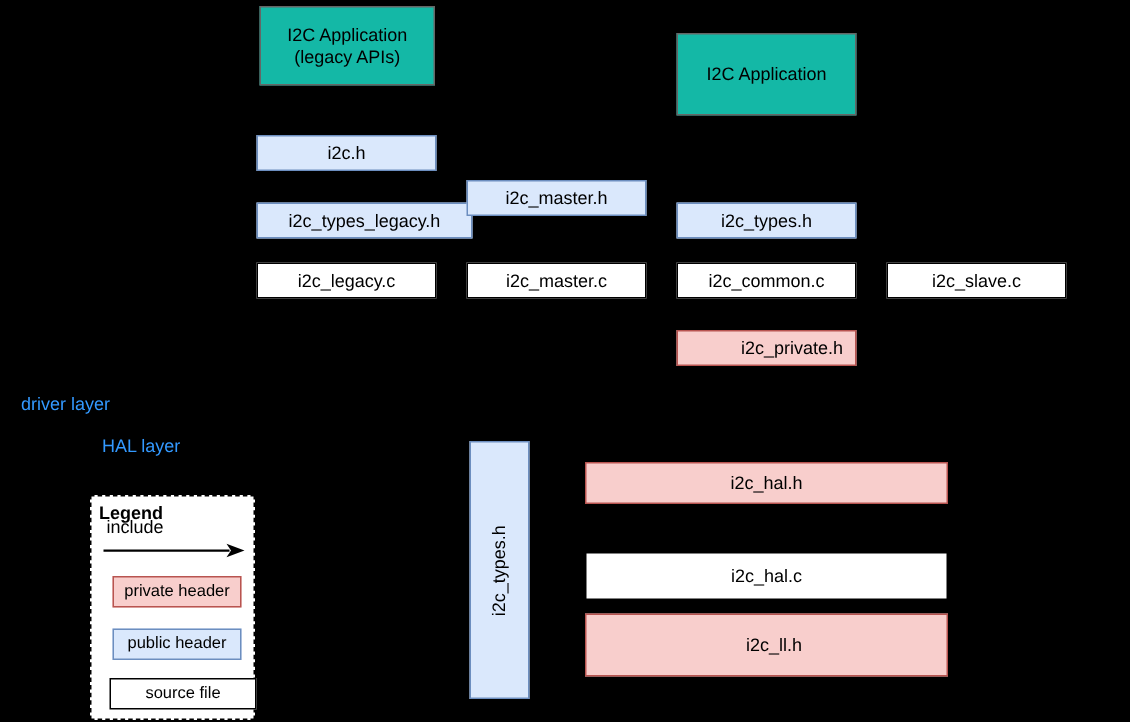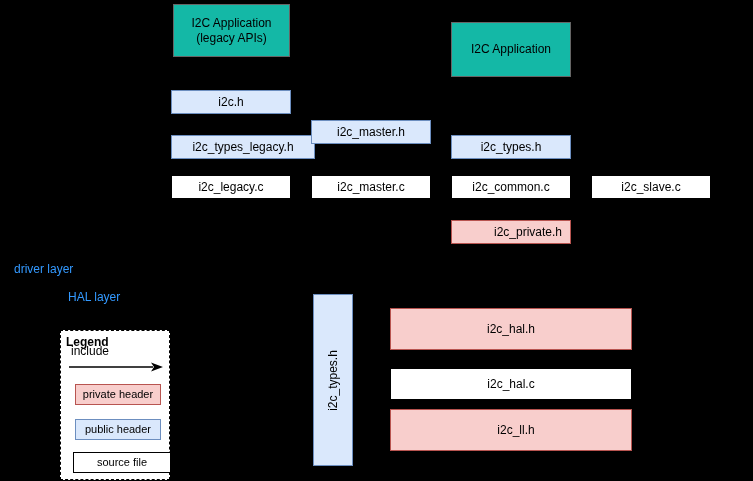--- a/index.html
+++ b/index.html
@@ -72,21 +72,21 @@
   <div class="box private" style="left:451px; top:220px; width:120px; height:24px;padding-left:34px;">i2c_private.h</div>
 
   <div class="layer-label" style="left:14px; top:262px;">driver layer</div>
   <div class="separator"></div>
   <div class="layer-label" style="left:20px; top:290px;margin-left:48px;">HAL layer</div>
 
   <div class="box public vertical" style="left:313px; top:294px; width:40px; height:172px;">
     <span>i2c_types.h</span>
   </div>
 
-  <div class="box private" style="left:390px; top:308px; width:242px; height:42px;">i2c_hal.h</div>
+  <div class="box private" style="left:390px; top:308px; width:242px; height:28px;">i2c_hal.h</div>
   <div class="box source" style="left:390px; top:368px; width:242px; height:32px;">i2c_hal.c</div>
   <div class="box private" style="left:390px; top:409px; width:242px; height:42px;padding-left:10px;">i2c_ll.h</div>
 
   <div class="legend">
     <div class="legend-title">Legend</div>
     <div class="legend-include">include</div>
     <svg class="legend-arrow" width="98" height="12" viewBox="0 0 98 12">
       <line x1="2" y1="6" x2="86" y2="6" stroke="#000" stroke-width="1.5"></line>
       <path d="M96,6 L84,1.5 L87,6 L84,10.5 Z" fill="#000"></path>
     </svg>

